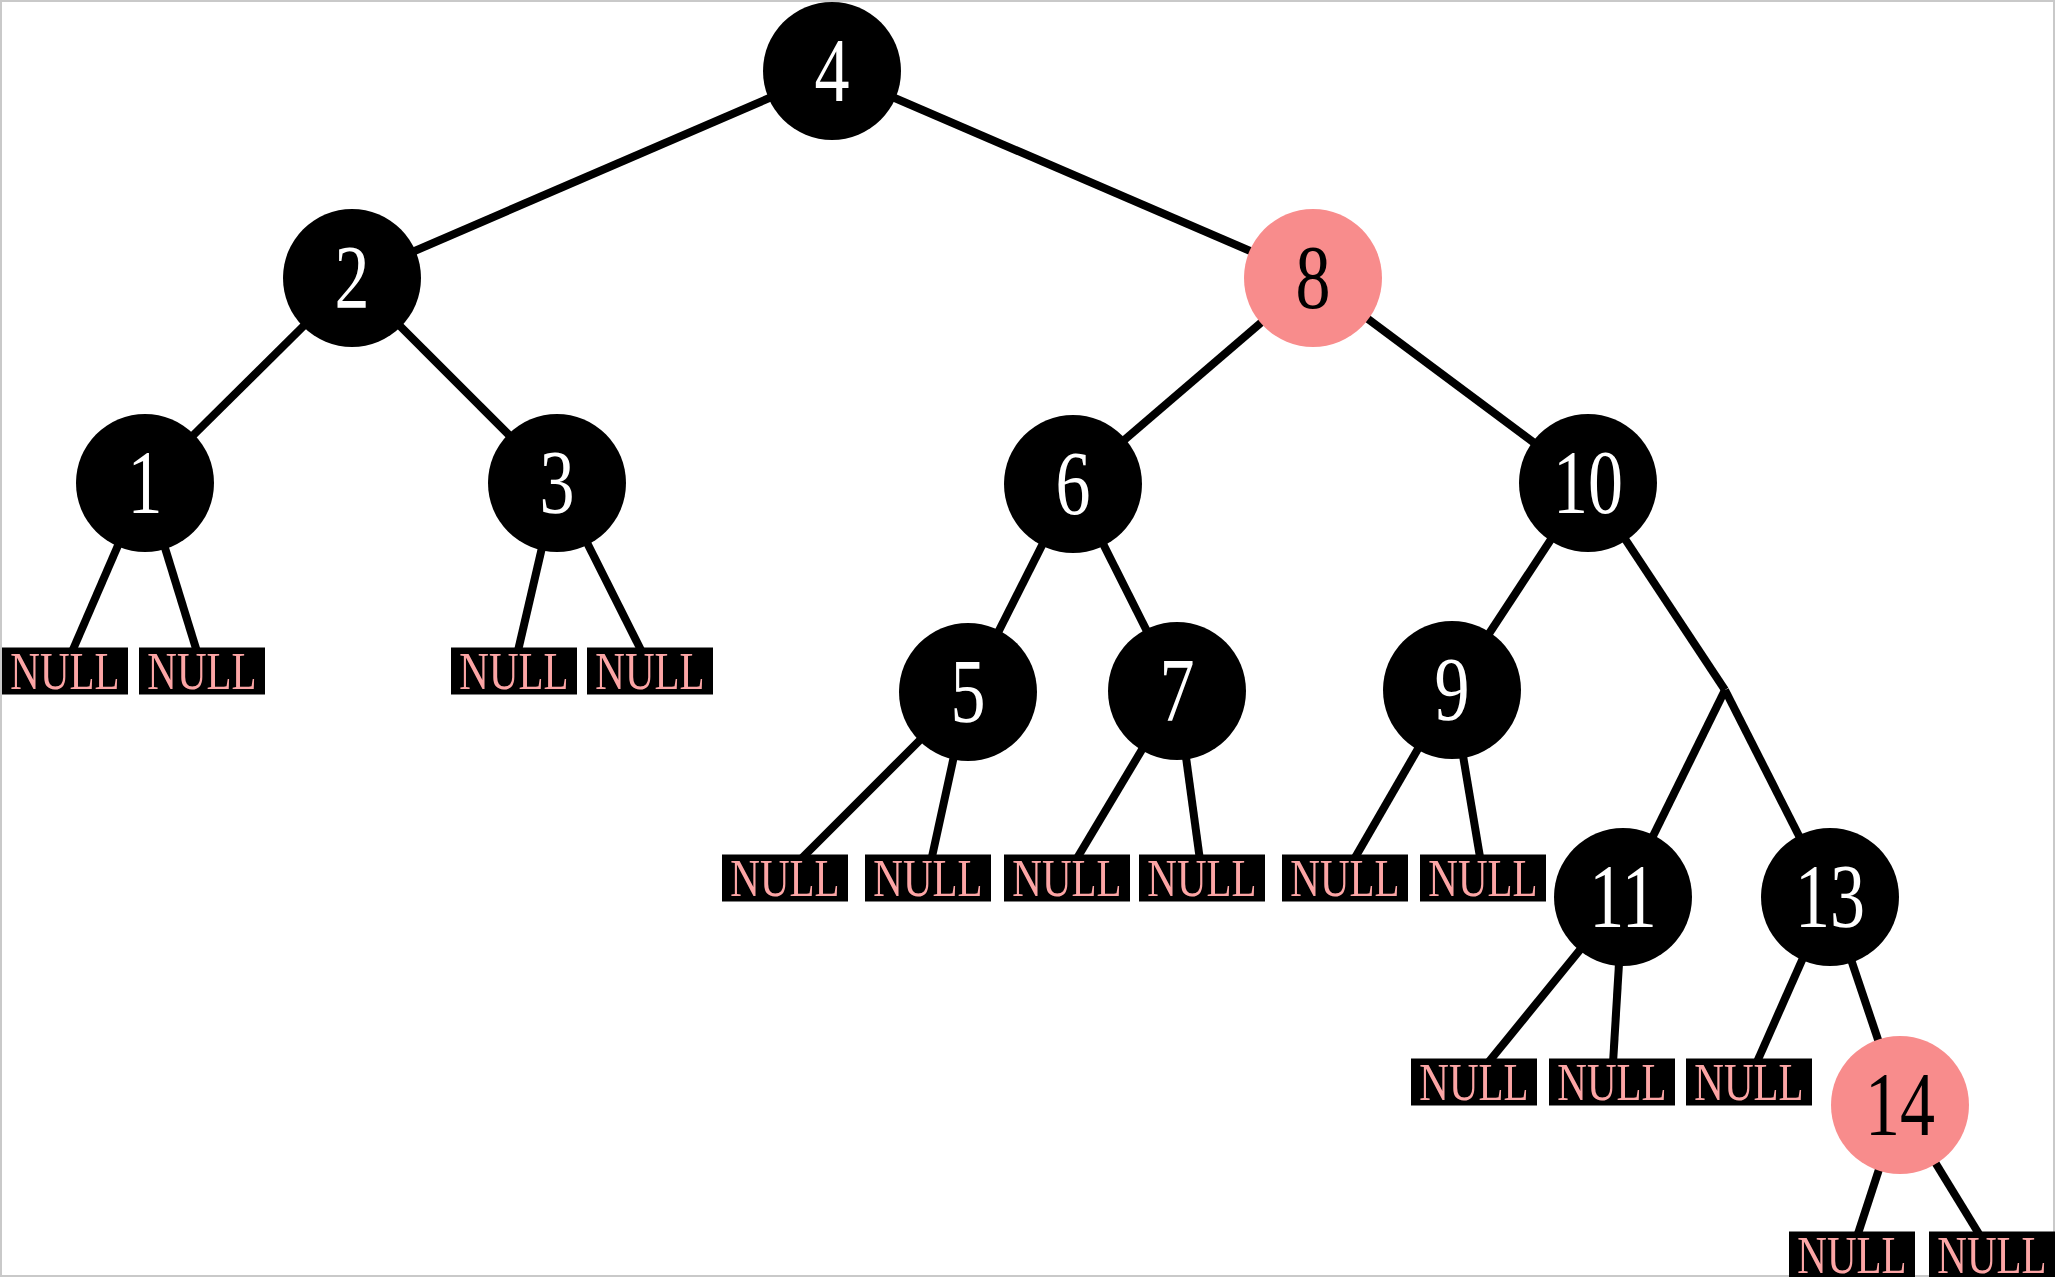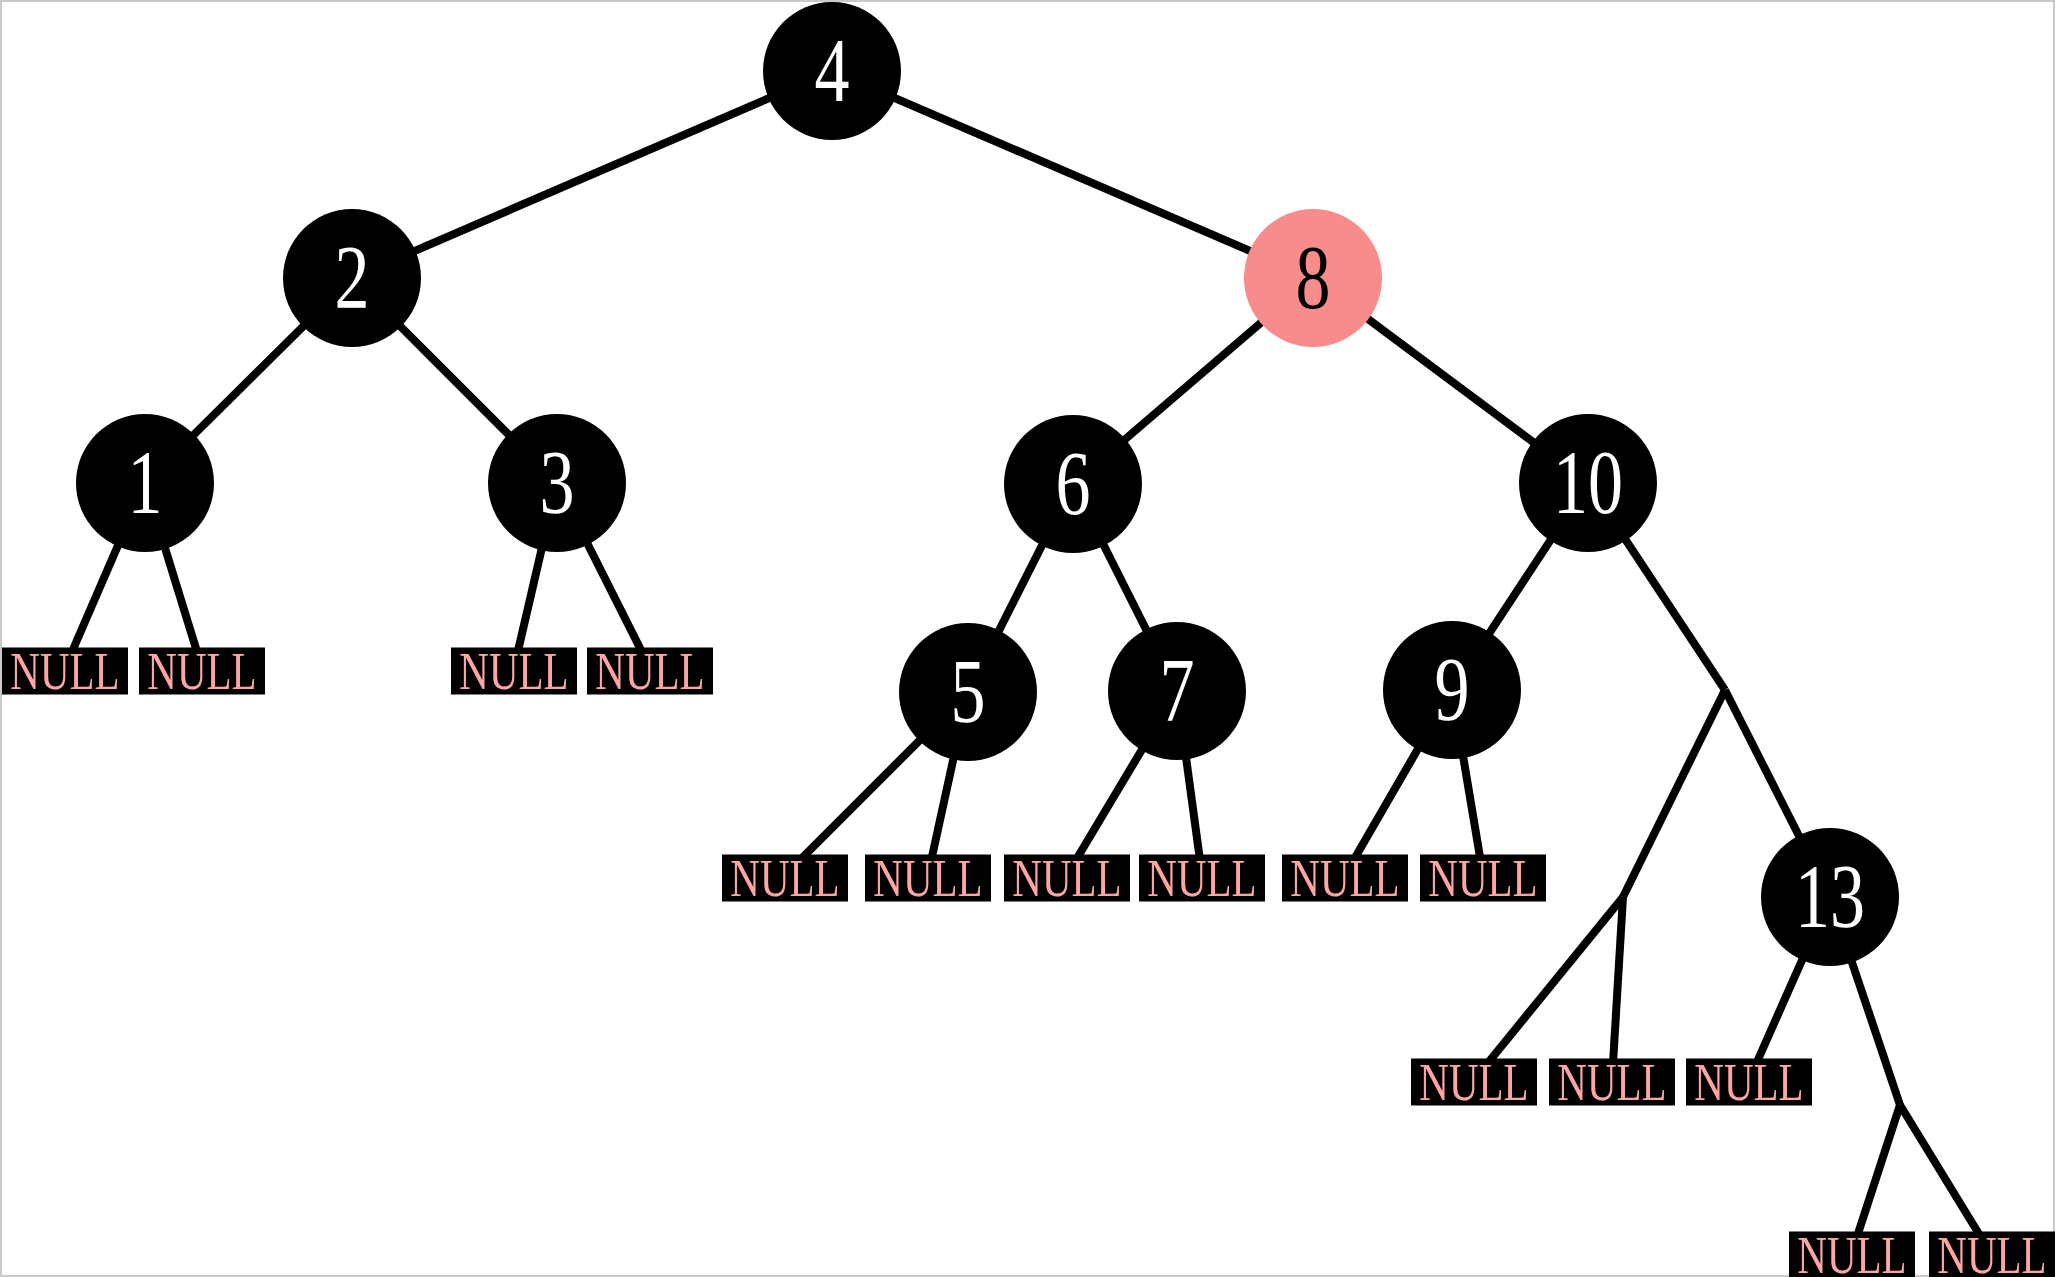--- a/index.html
+++ b/index.html
@@ -150,17 +150,23 @@
     </div>
   <div class="node black" style="left:968px;  top:692px;">
       <span class="node-label">5</span>
     </div>
   <div class="node black" style="left:1177px; top:691px;">
       <span class="node-label">7</span>
     </div>
   <div class="node black" style="left:1452px; top:690px;">
       <span class="node-label">9</span>
     </div>
+  <div class="node black" style="left:1623px; top:897px;">
+      <span class="node-label">11</span>
+    </div>
   <div class="node black" style="left:1830px; top:897px;text-align:center;">
       <span class="node-label">13</span>
+    </div>
+  <div class="node red" style="left:1900px; top:1105px;">
+      <span class="node-label">14</span>
     </div>
 
 </div>
 
 </body></html>

